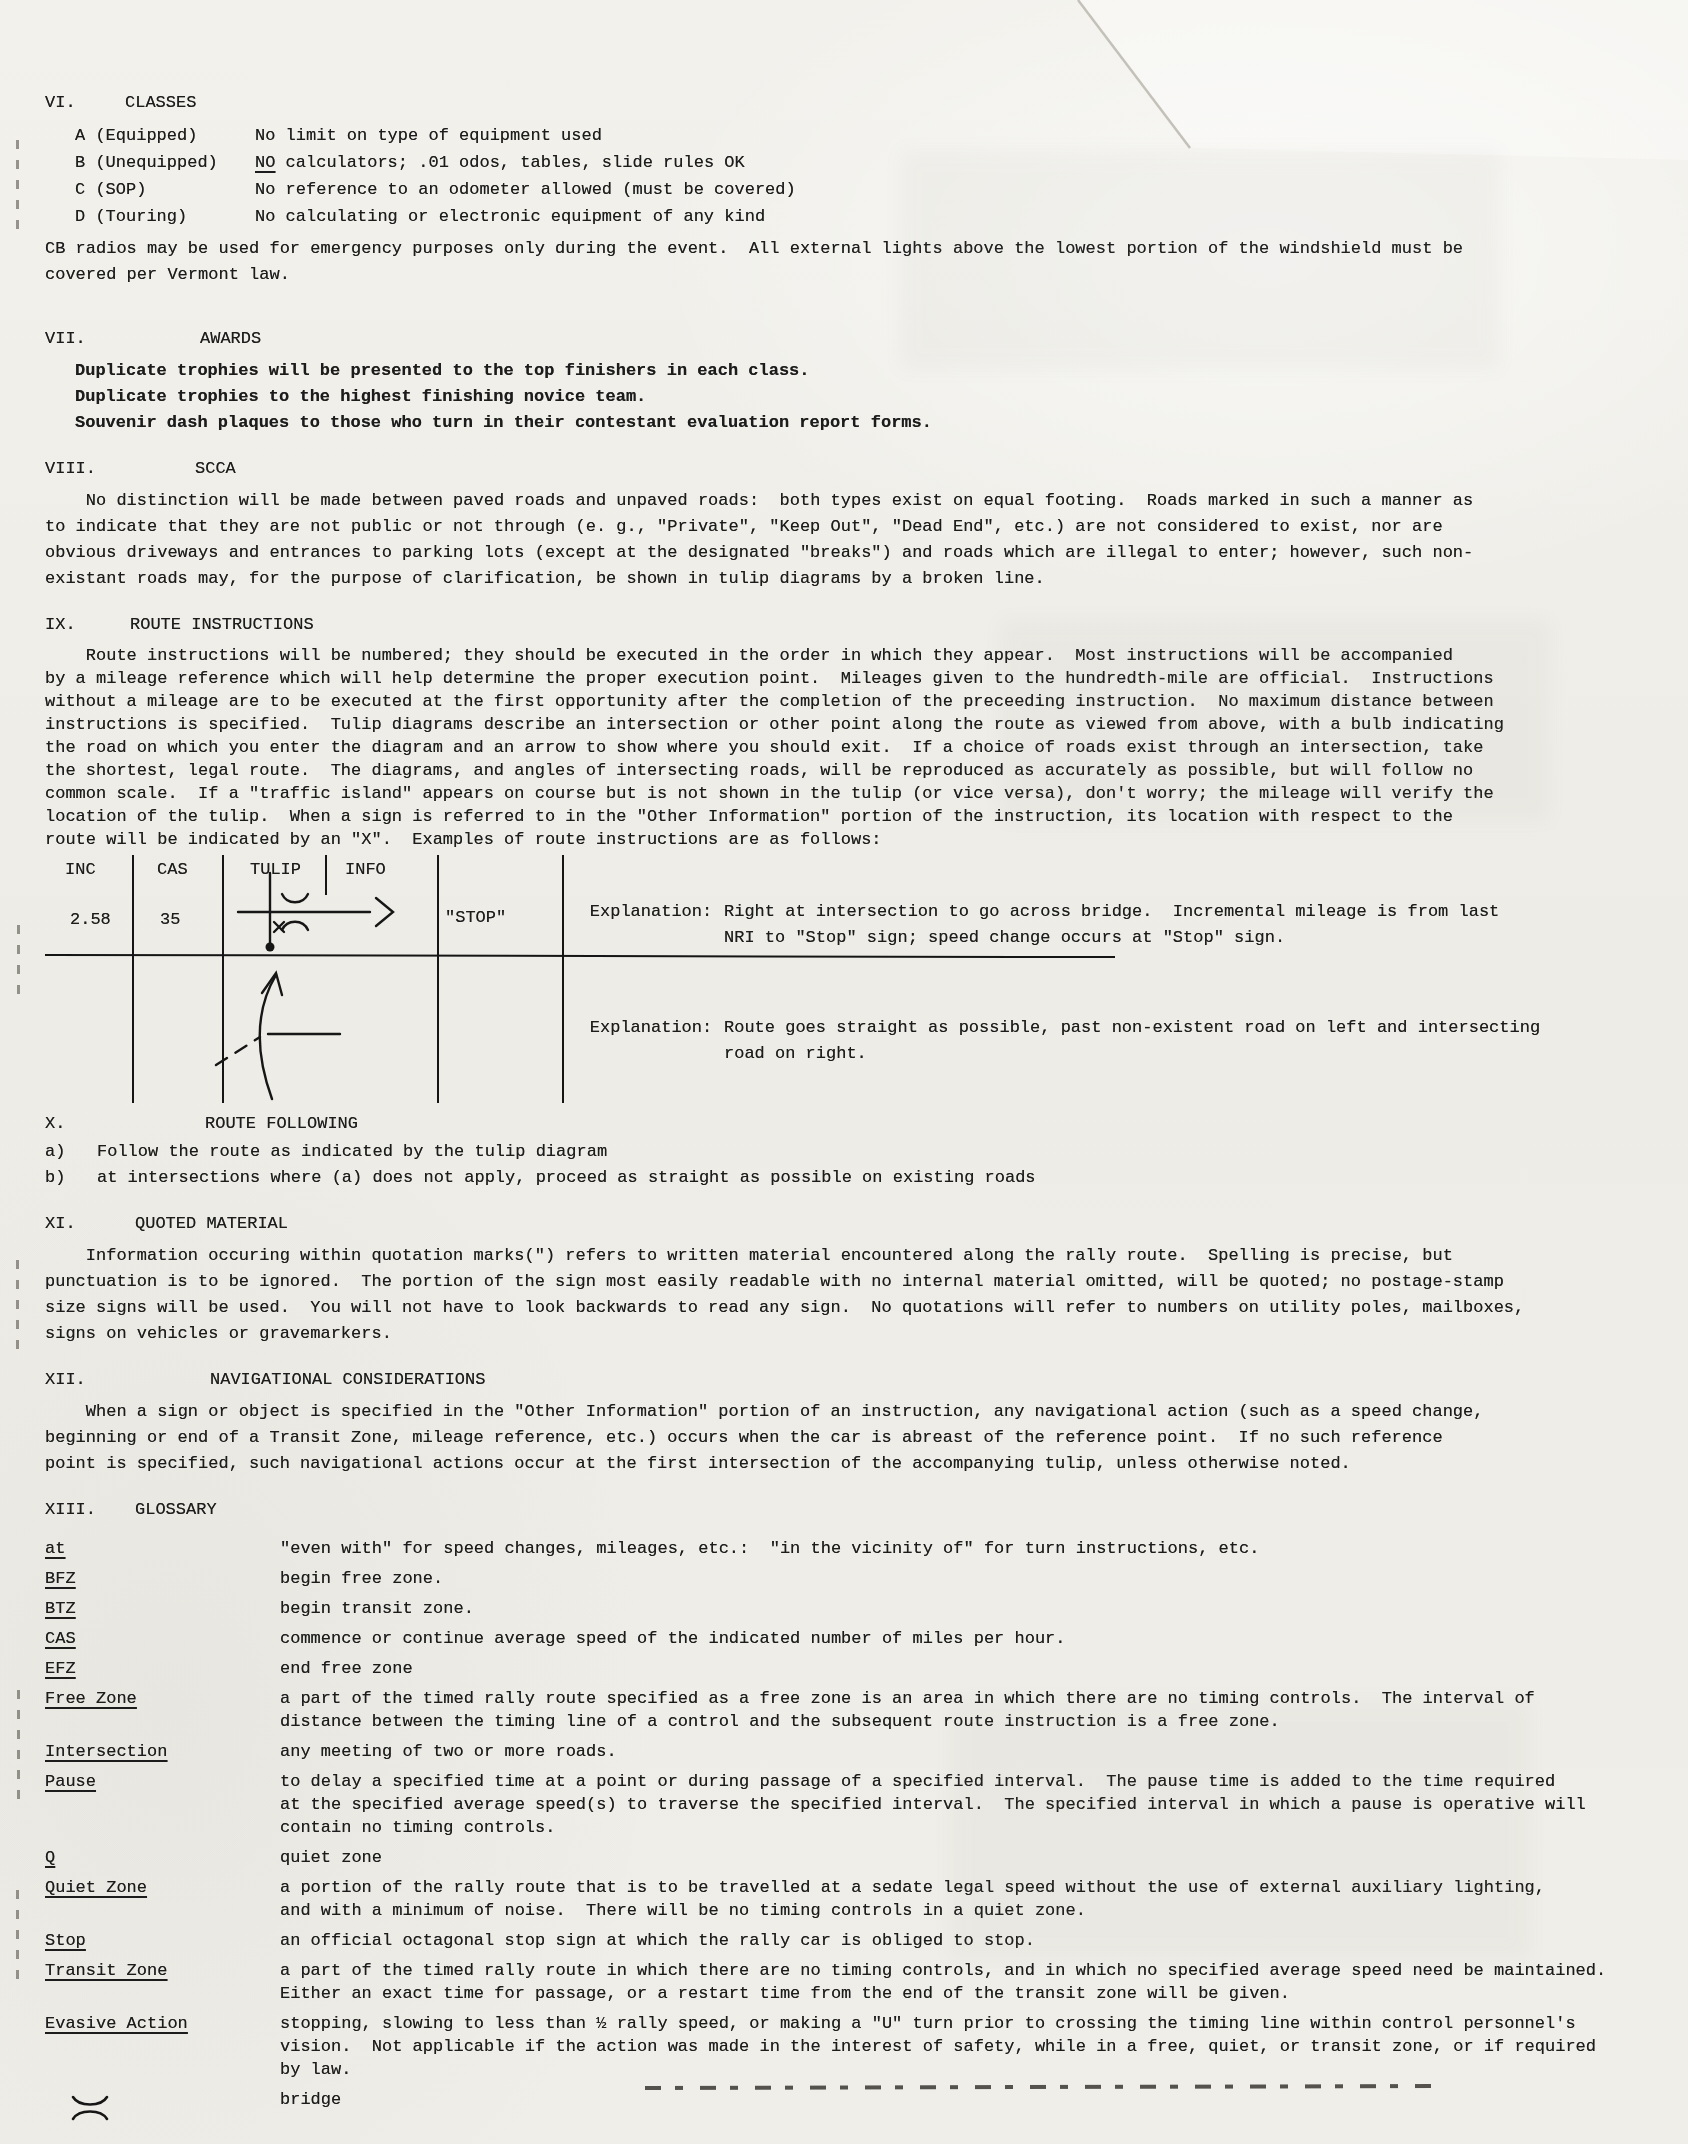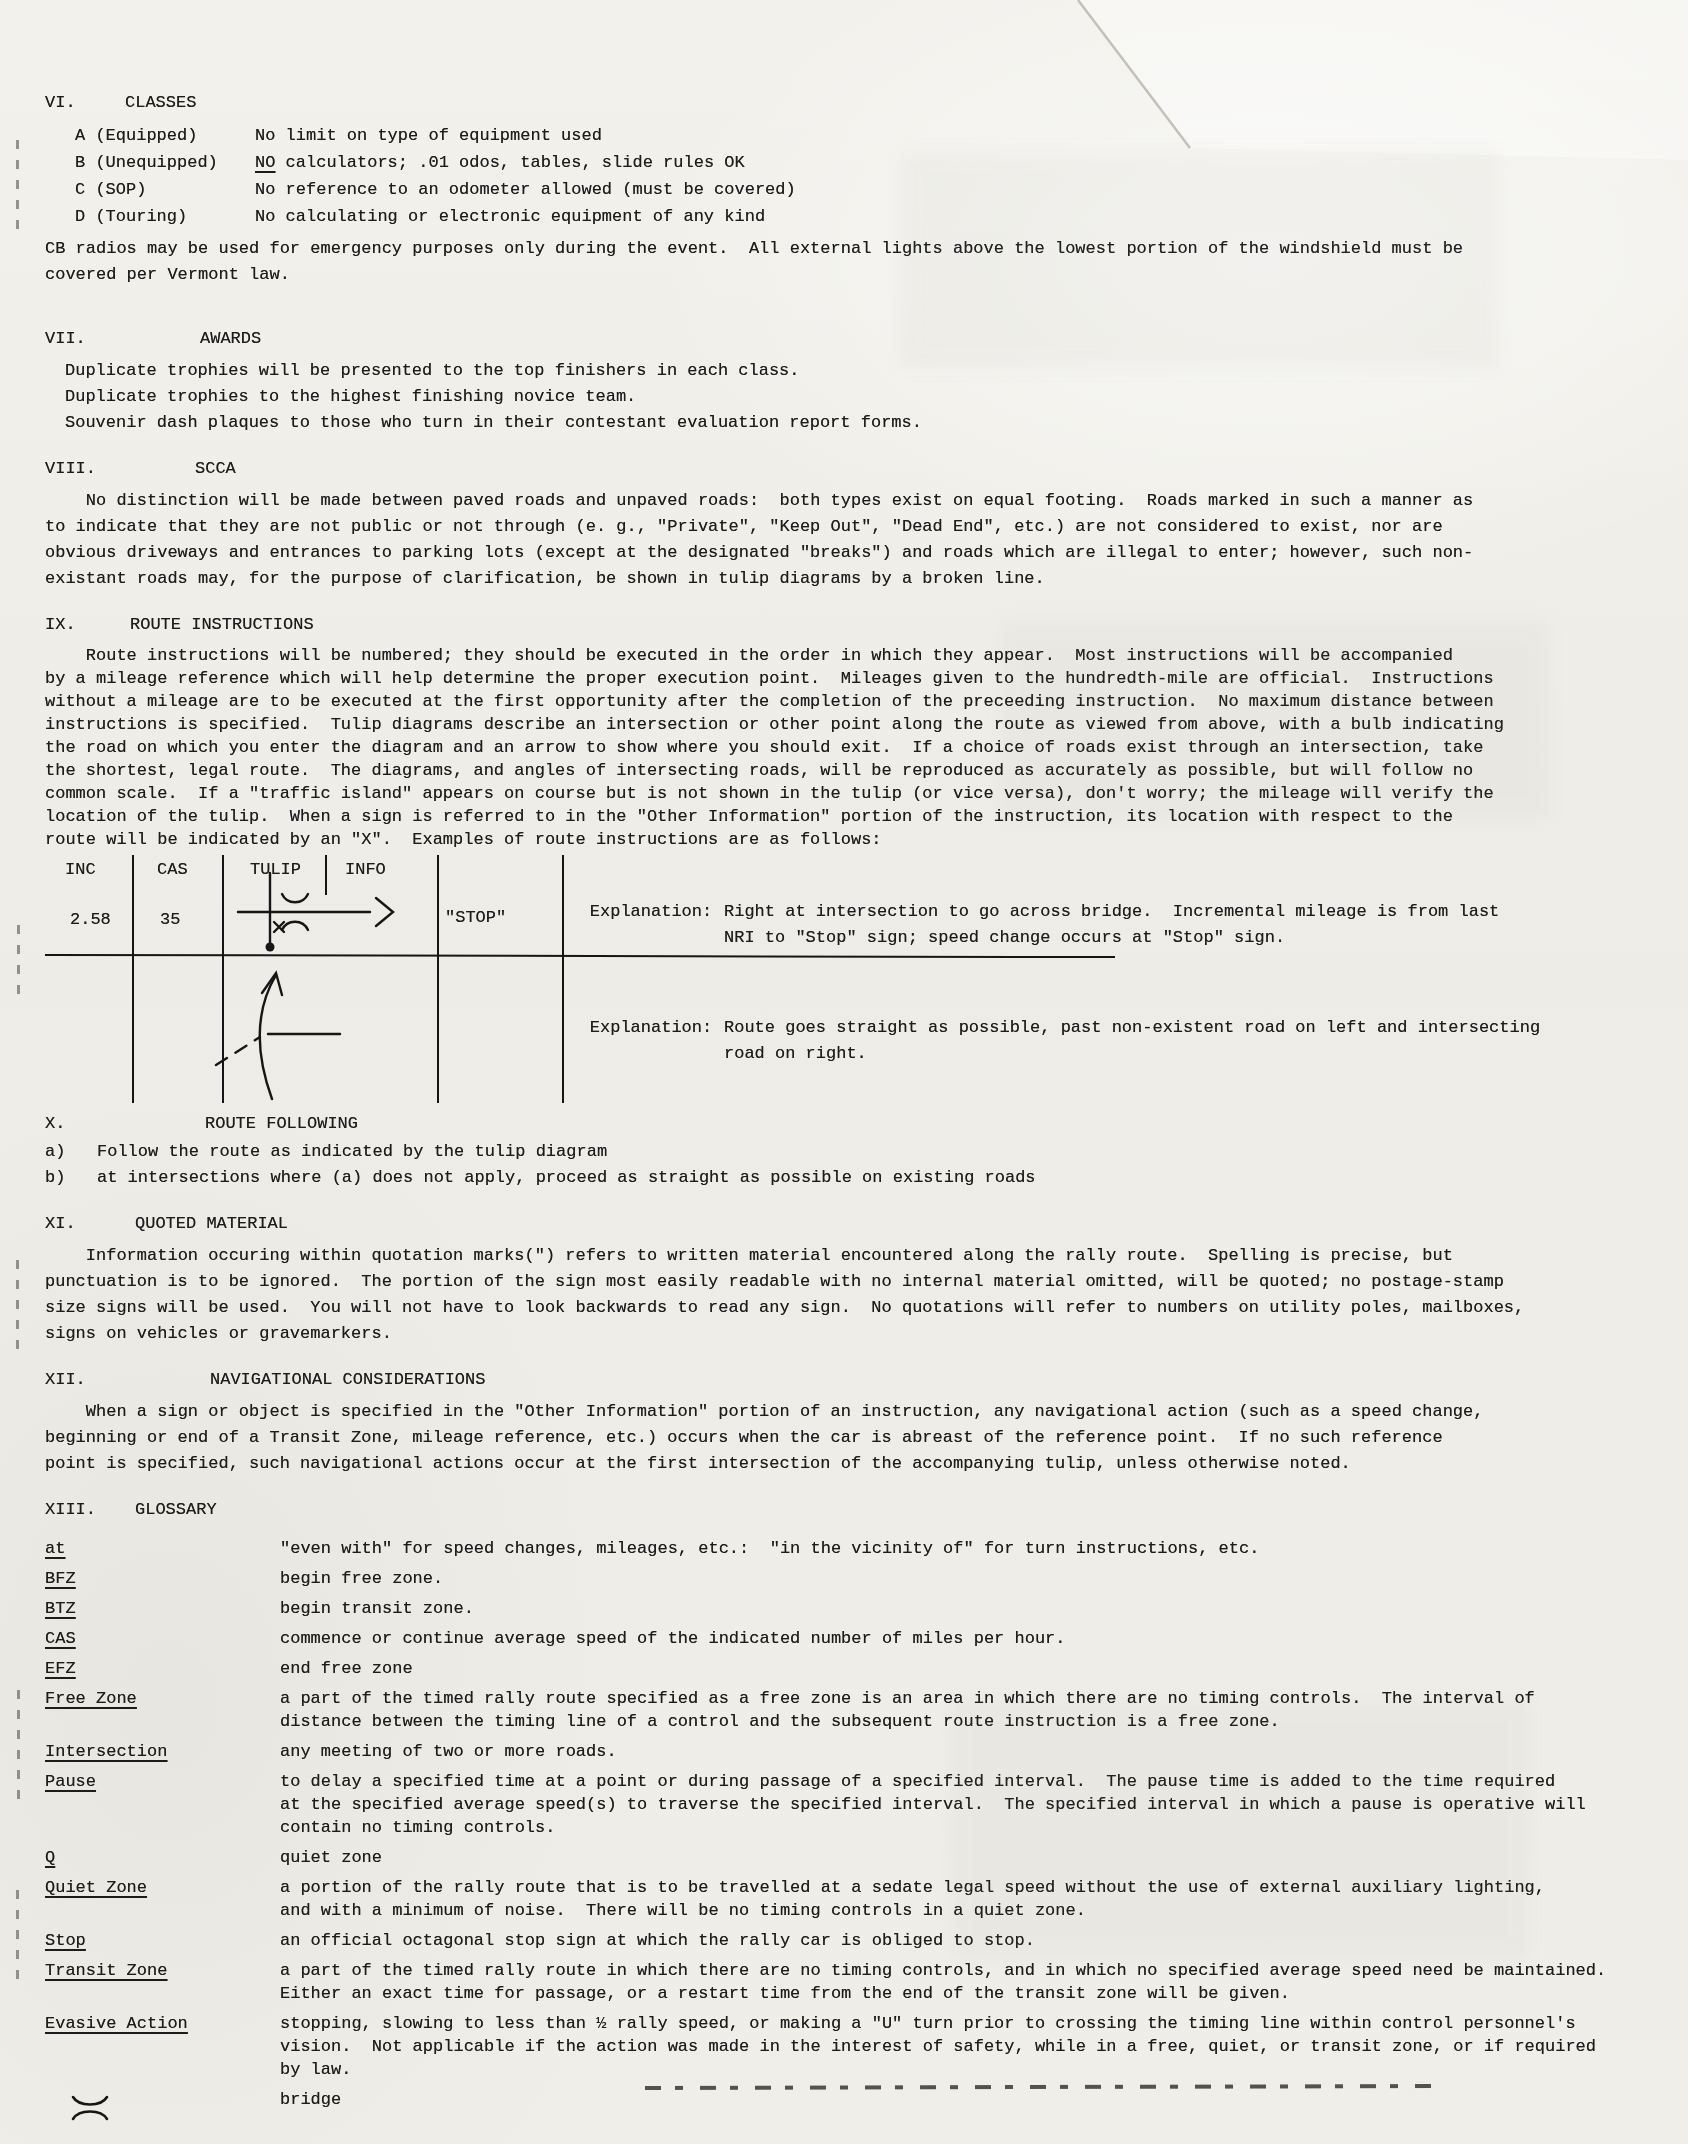--- a/index.html
+++ b/index.html
@@ -21,21 +21,21 @@
   .pre{white-space:pre-wrap;}
   .u{text-decoration:underline;text-underline-offset:4px;text-decoration-thickness:1.6px;}
 
   .sec-head{margin:20px 0 6px 0;}
   .sec-num{display:inline-block;width:var(--tab,90px);}
 
   .class-row{display:flex;margin-left:30px;height:27px;align-items:flex-end;}
   .class-name{flex:0 0 180px;}
   .note{margin-top:6px;}
 
-  .award-item{margin-left:20px;}
+  .award-item{margin-left:30px;font-weight:bold;}
 
   .tight{line-height:23px;}
 
   
   .ex-table{position:relative;height:248px;margin:4px 0 0 0;}
   .vl{position:absolute;width:2px;background:#151515;}
   .hl{position:absolute;height:2px;background:#151515;transform:rotate(.12deg);}
   .ex-h{position:absolute;top:2px;}
   .ex-cell{position:absolute;text-align:center;}
   .expl{position:absolute;display:flex;}

